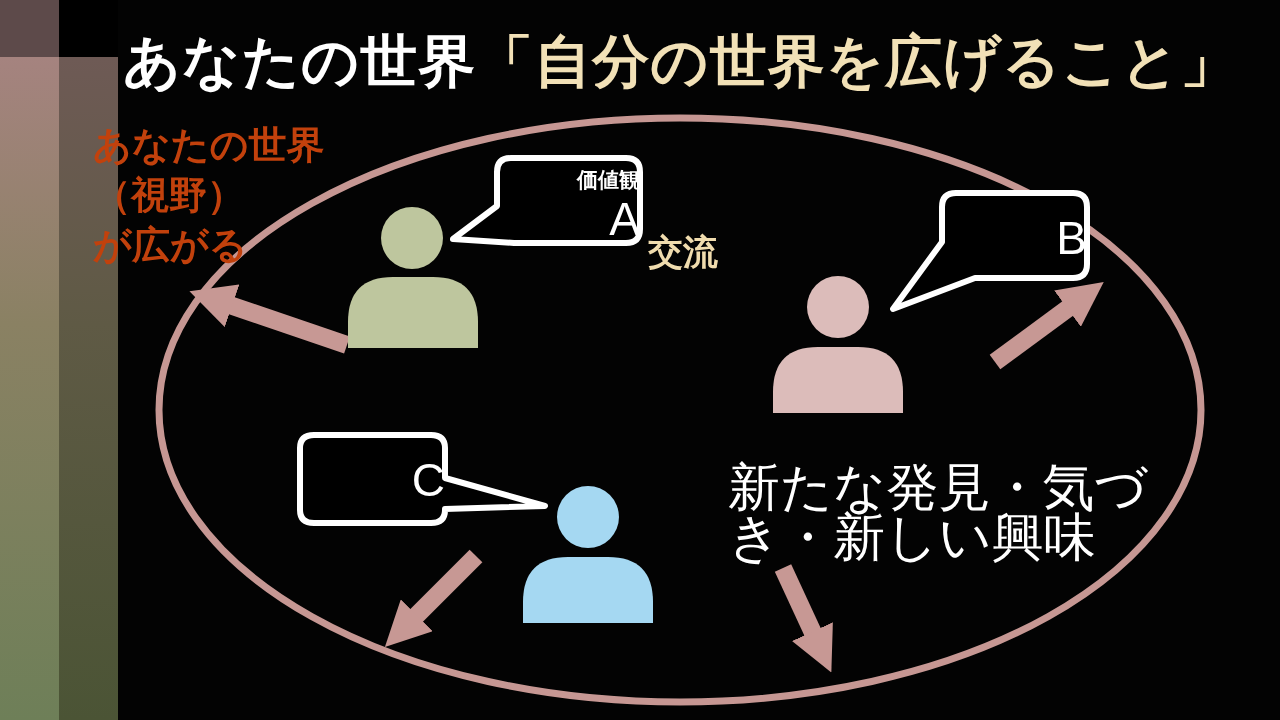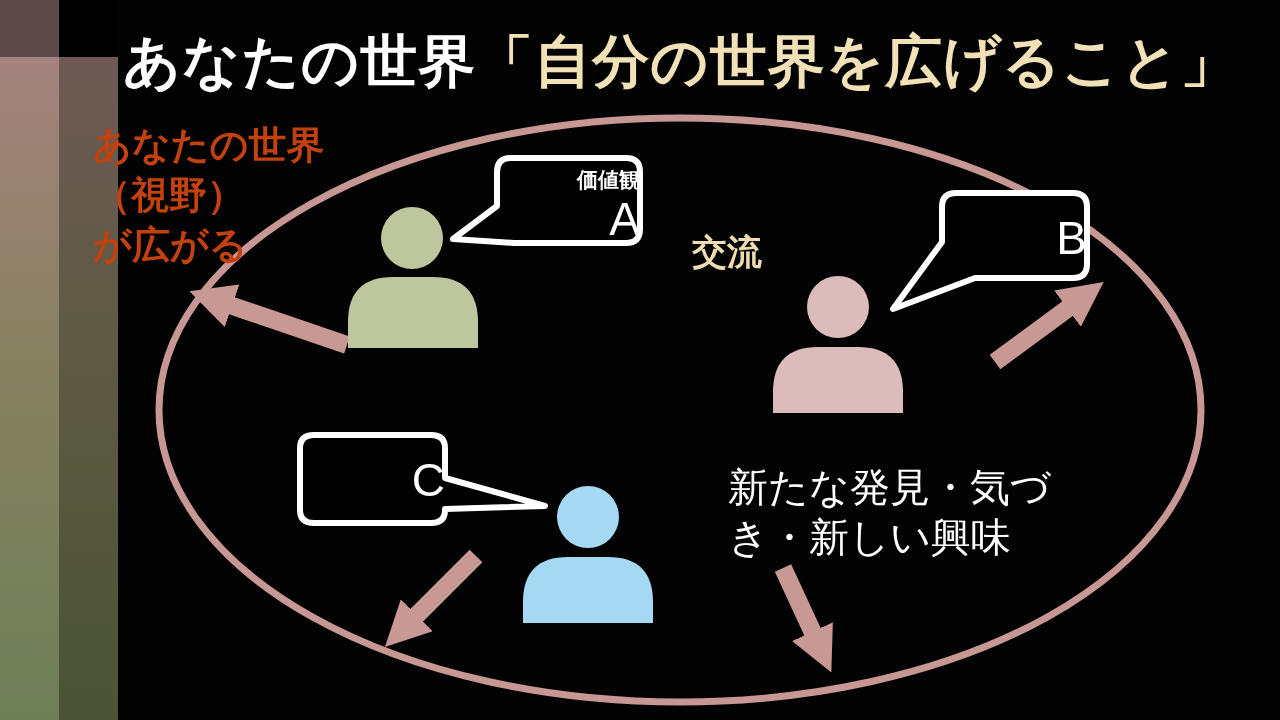--- a/index.html
+++ b/index.html
@@ -35,27 +35,27 @@
     font-size: 57px; font-weight: 700; letter-spacing: 1px;
     color: #ffffff; white-space: nowrap;
   }
   .title .hl { color: #f2e1b7; }
   .left-note {
     left: 93px; top: 120px;
     font-size: 38px; font-weight: 700; line-height: 50px;
     color: #c2410c;
   }
   .interaction-label {
-    left: 692px; top: 229px;
+    left: 648px; top: 229px;
     font-size: 35px; font-weight: 700;
     color: #f0dcae;
   }
   .discovery-note {
     left: 728px; top: 462px;
-    font-size: 40px; font-weight: 400; line-height: 50px;
+    font-size: 52px; font-weight: 400; line-height: 50px;
     color: #ffffff;
   }
   .bubble-text { color: #ffffff; text-align: right; }
   .bubble-a-caption { left: 497px; top: 166px; width: 143px; font-size: 21px; font-weight: 600; }
   .bubble-a-label   { left: 497px; top: 192px; width: 143px; font-size: 46px; font-weight: 400; }
   .bubble-b-label   { left: 942px; top: 211px; width: 145px; font-size: 46px; font-weight: 400; }
   .bubble-c-label   { left: 300px; top: 453px; width: 145px; font-size: 46px; font-weight: 400; }
 </style>
 </head>
 <body>

